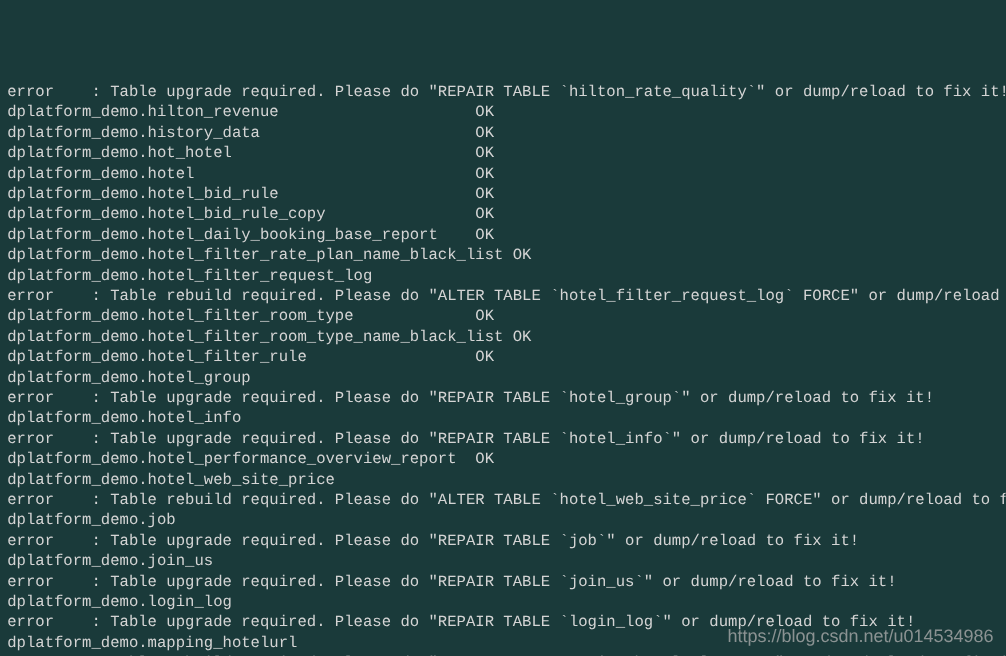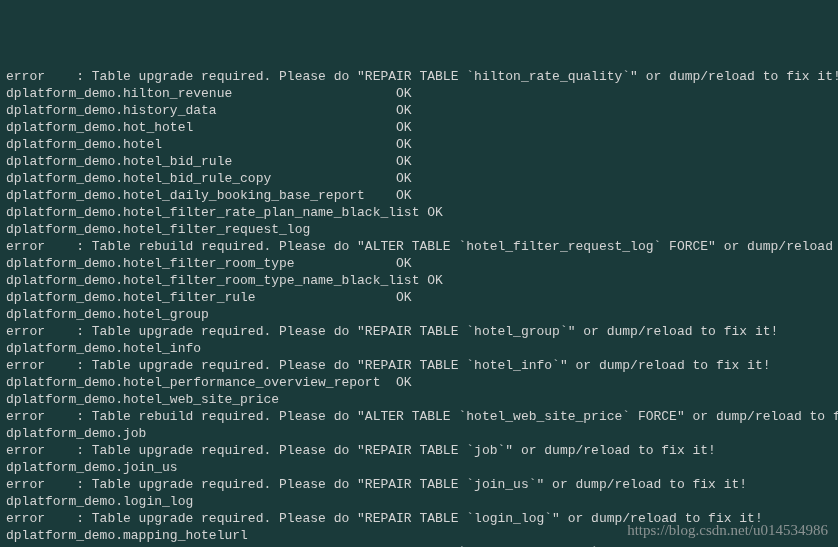--- a/index.html
+++ b/index.html
@@ -23,21 +23,21 @@
   .line {
     display: block;
     height: 17px;
   }
   .watermark {
     position: absolute;
     bottom: 8px;
     right: 10px;
     color: #b0b0b0;
     font-size: 15px;
-    font-family: Liberation Serif, serif;
+    font-family: Liberation Sans, sans-serif;
     opacity: 0.75;
     pointer-events: none;
   }
 </style>
 </head>
 <body>
 
 
 
 <div id="terminal"><span class="line">error    : Table upgrade required. Please do "REPAIR TABLE `hilton_rate_quality`" or dump/reload to fix it!</span><span class="line">dplatform_demo.hilton_revenue                     OK</span><span class="line">dplatform_demo.history_data                       OK</span><span class="line">dplatform_demo.hot_hotel                          OK</span><span class="line">dplatform_demo.hotel                              OK</span><span class="line">dplatform_demo.hotel_bid_rule                     OK</span><span class="line">dplatform_demo.hotel_bid_rule_copy                OK</span><span class="line">dplatform_demo.hotel_daily_booking_base_report    OK</span><span class="line">dplatform_demo.hotel_filter_rate_plan_name_black_list OK</span><span class="line">dplatform_demo.hotel_filter_request_log</span><span class="line">error    : Table rebuild required. Please do "ALTER TABLE `hotel_filter_request_log` FORCE" or dump/reload to fix it!</span><span class="line">dplatform_demo.hotel_filter_room_type             OK</span><span class="line">dplatform_demo.hotel_filter_room_type_name_black_list OK</span><span class="line">dplatform_demo.hotel_filter_rule                  OK</span><span class="line">dplatform_demo.hotel_group</span><span class="line">error    : Table upgrade required. Please do "REPAIR TABLE `hotel_group`" or dump/reload to fix it!</span><span class="line">dplatform_demo.hotel_info</span><span class="line">error    : Table upgrade required. Please do "REPAIR TABLE `hotel_info`" or dump/reload to fix it!</span><span class="line">dplatform_demo.hotel_performance_overview_report  OK</span><span class="line">dplatform_demo.hotel_web_site_price</span><span class="line">error    : Table rebuild required. Please do "ALTER TABLE `hotel_web_site_price` FORCE" or dump/reload to fix it!</span><span class="line">dplatform_demo.job</span><span class="line">error    : Table upgrade required. Please do "REPAIR TABLE `job`" or dump/reload to fix it!</span><span class="line">dplatform_demo.join_us</span><span class="line">error    : Table upgrade required. Please do "REPAIR TABLE `join_us`" or dump/reload to fix it!</span><span class="line">dplatform_demo.login_log</span><span class="line">error    : Table upgrade required. Please do "REPAIR TABLE `login_log`" or dump/reload to fix it!</span><span class="line">dplatform_demo.mapping_hotelurl</span><span class="line">error    : Table rebuild required. Please do "ALTER TABLE `mapping_hotelurl` FORCE" or dump/reload to fix it!</span></div>

